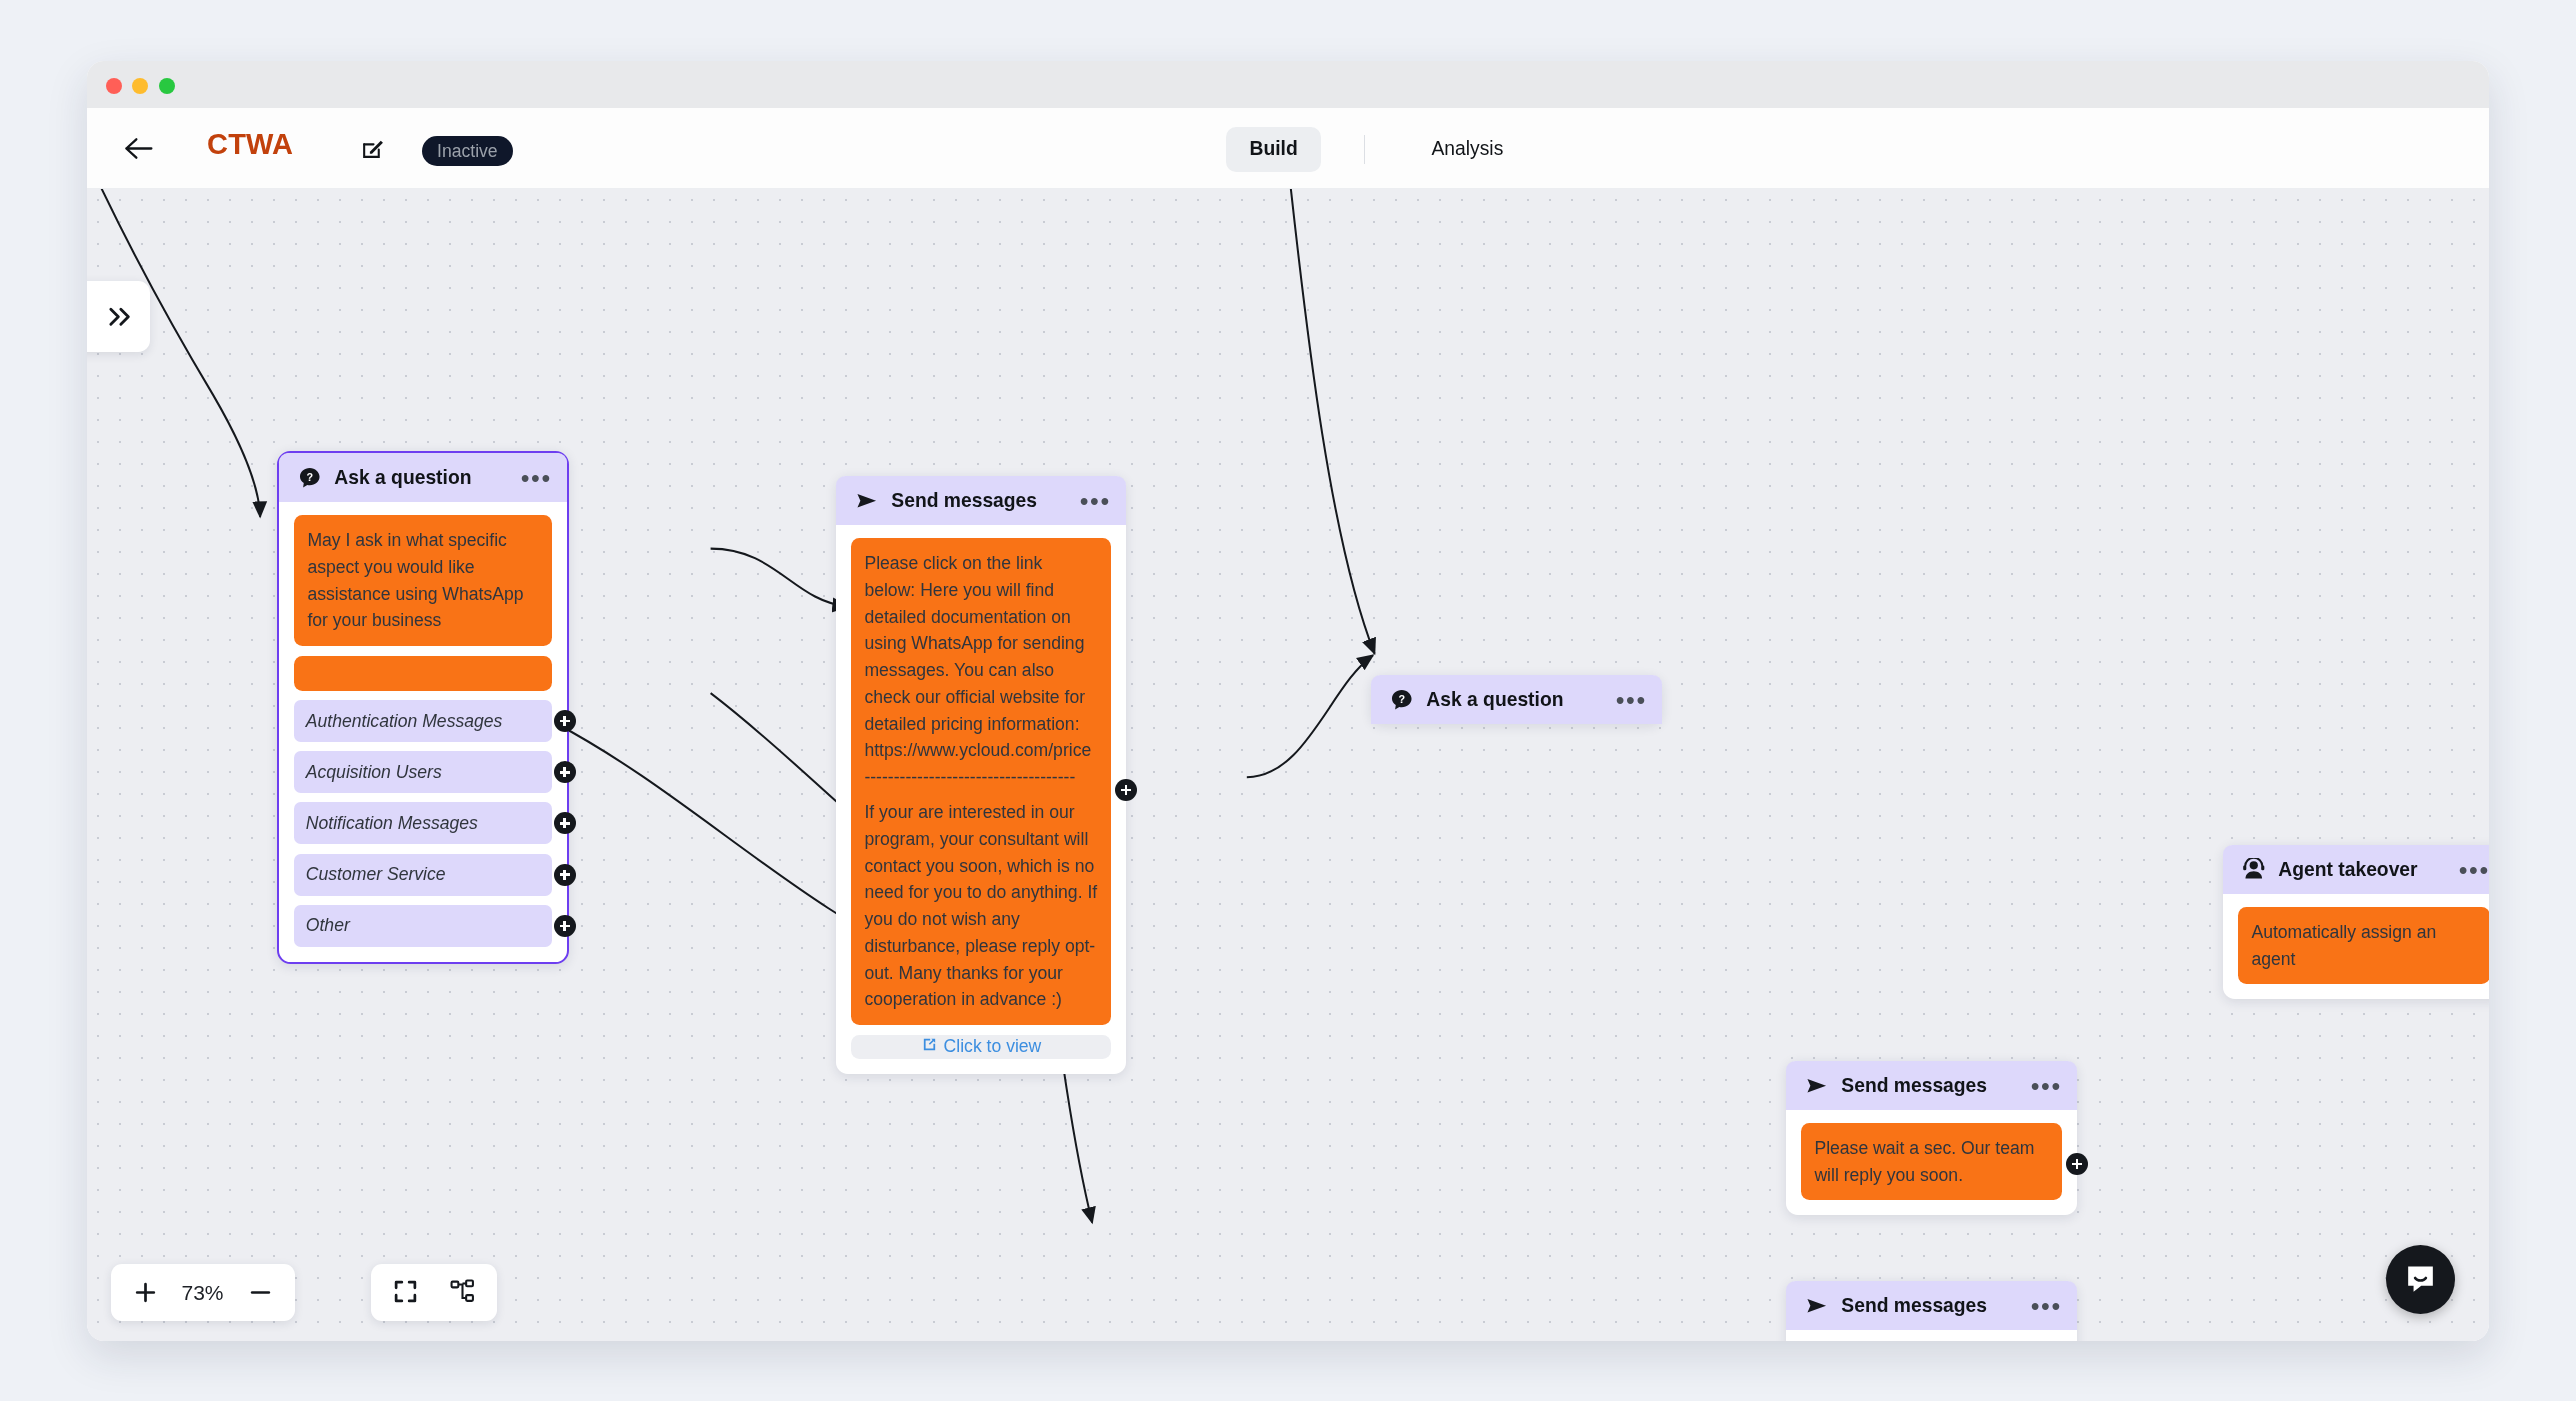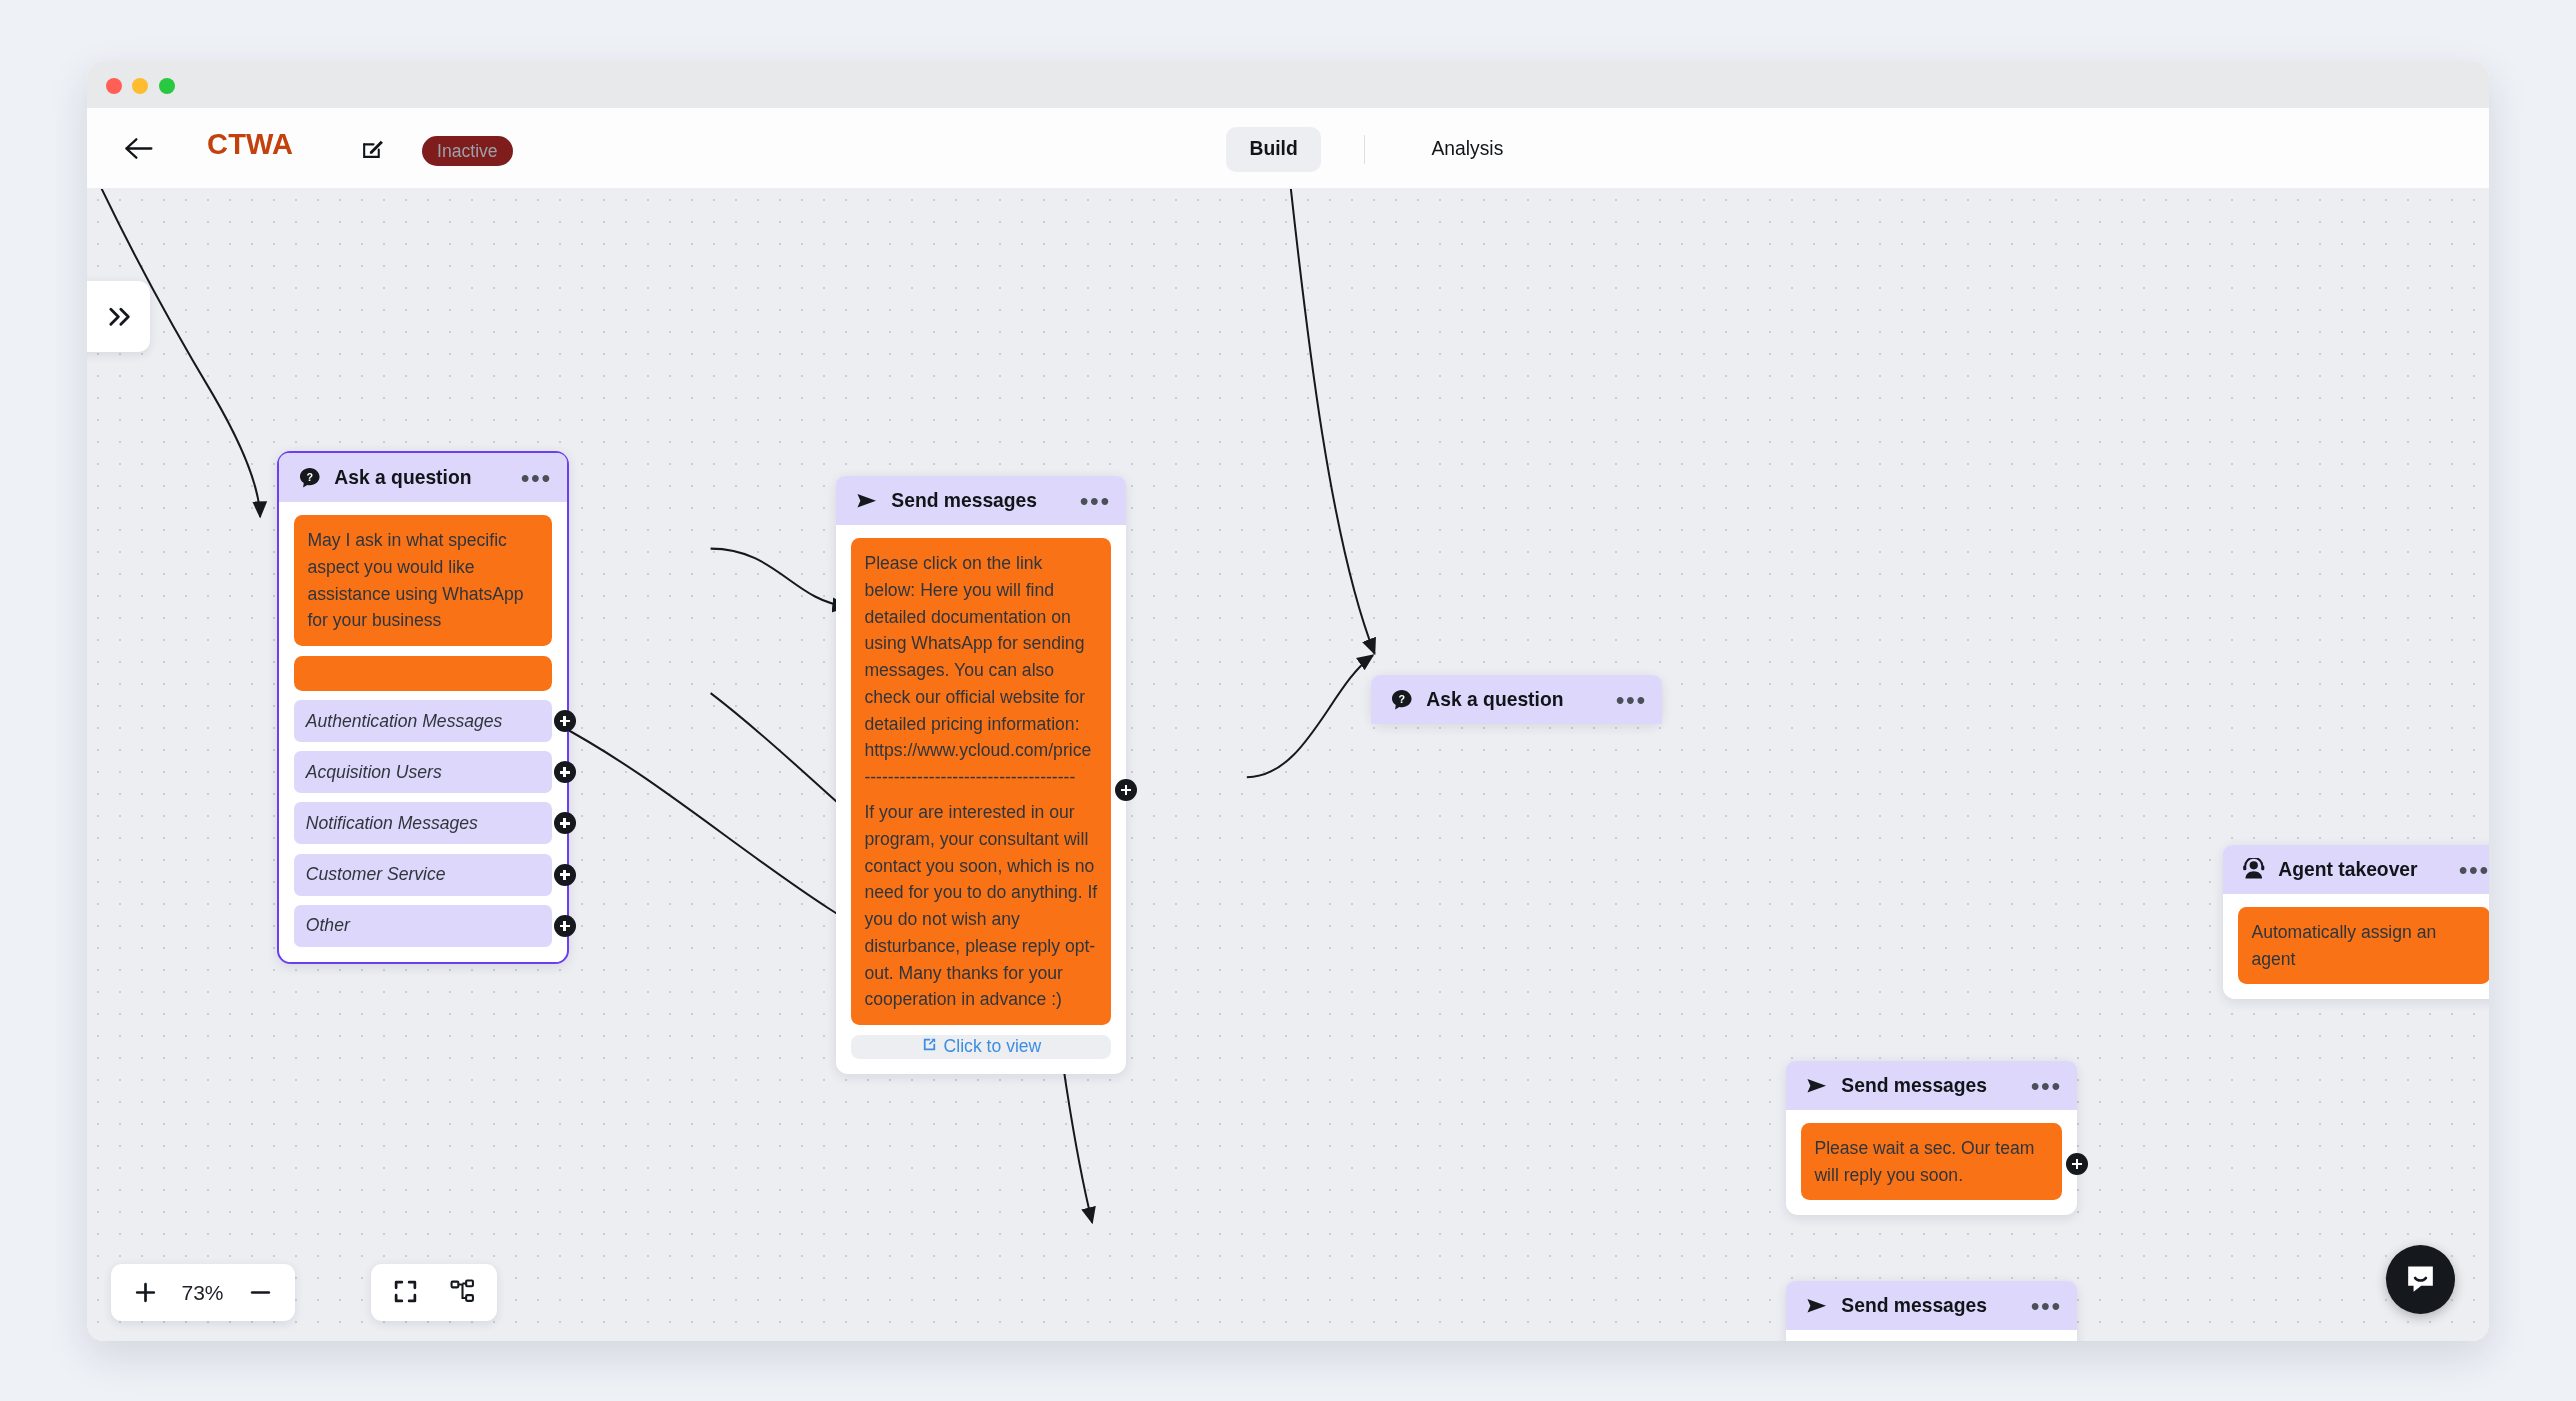--- a/index.html
+++ b/index.html
@@ -49,21 +49,21 @@
     letter-spacing: 0.2px;
     margin-left: 36px;
   }
   #edit-title-icon {
     position: absolute; left: 273px; top: 28px;
     width: 25px; height: 25px; cursor: pointer;
   }
   #status-badge {
     position: absolute; left: 335px; top: 28px;
     height: 30px; padding: 0 15px;
-    background: #7f1d1d; color: #9ba1aa;
+    background: #0f172a; color: #9ba1aa;
     border-radius: 15px;
     font-size: 17.6px; line-height: 30px;
   }
   #seg-group {
     position: absolute; left: 1139px; top: 23.5px;
     height: 35px; display: flex; align-items: center; gap: 8px;
   }
   .seg-tab {
     height: 45px; padding: 0 23.5px;
     display: flex; align-items: center; justify-content: center;

